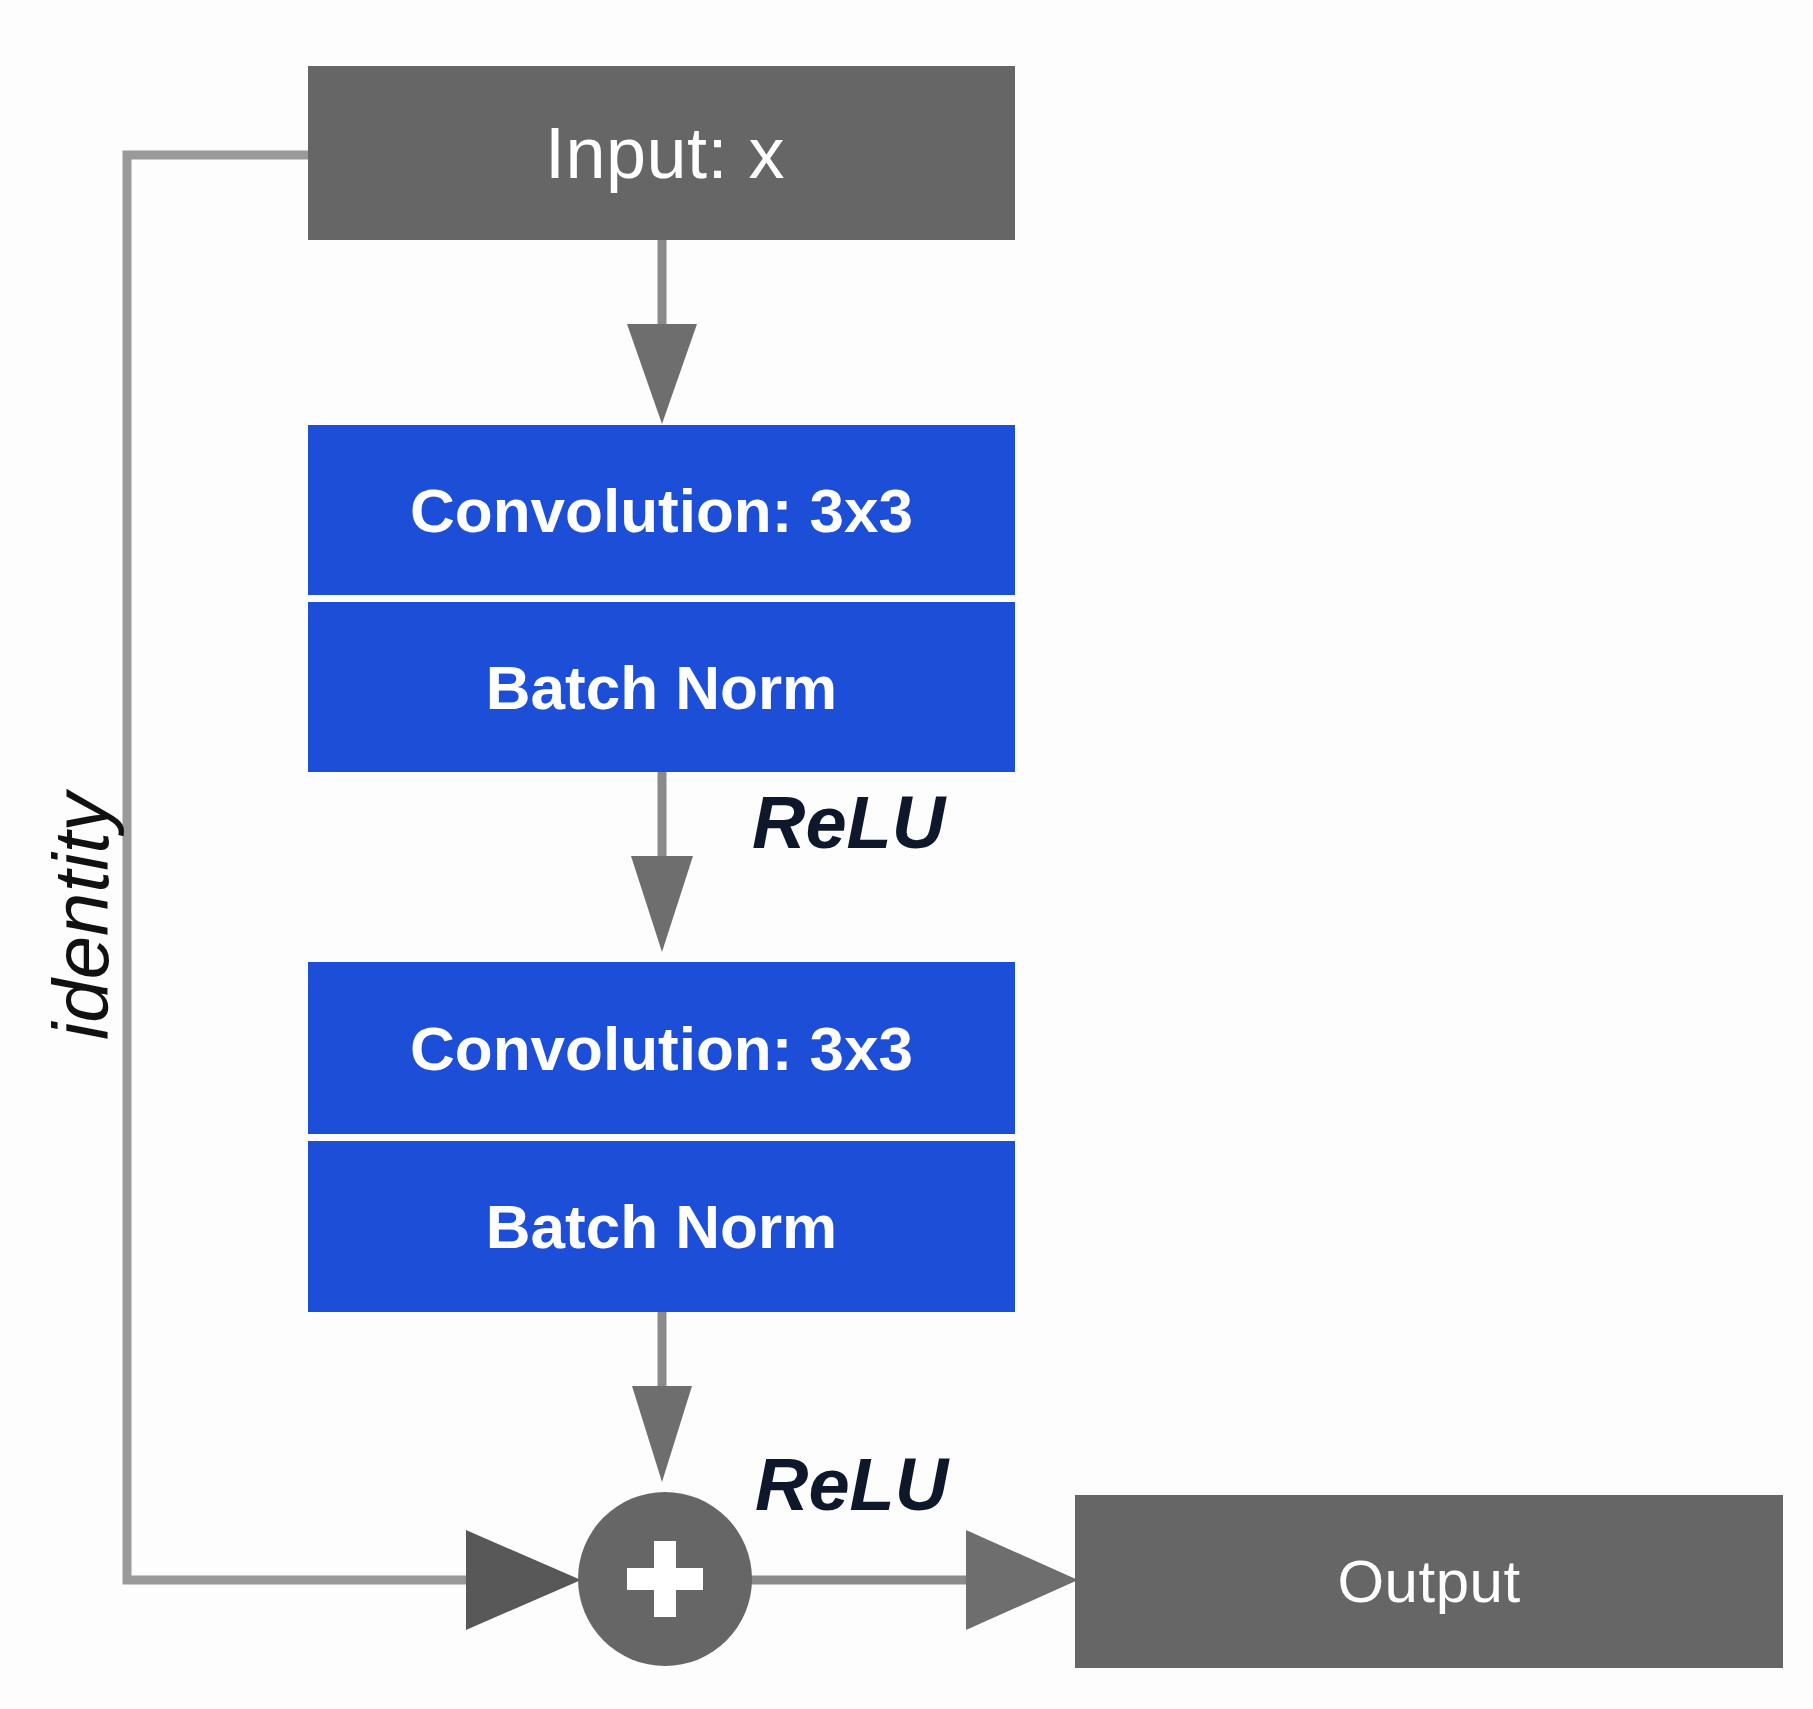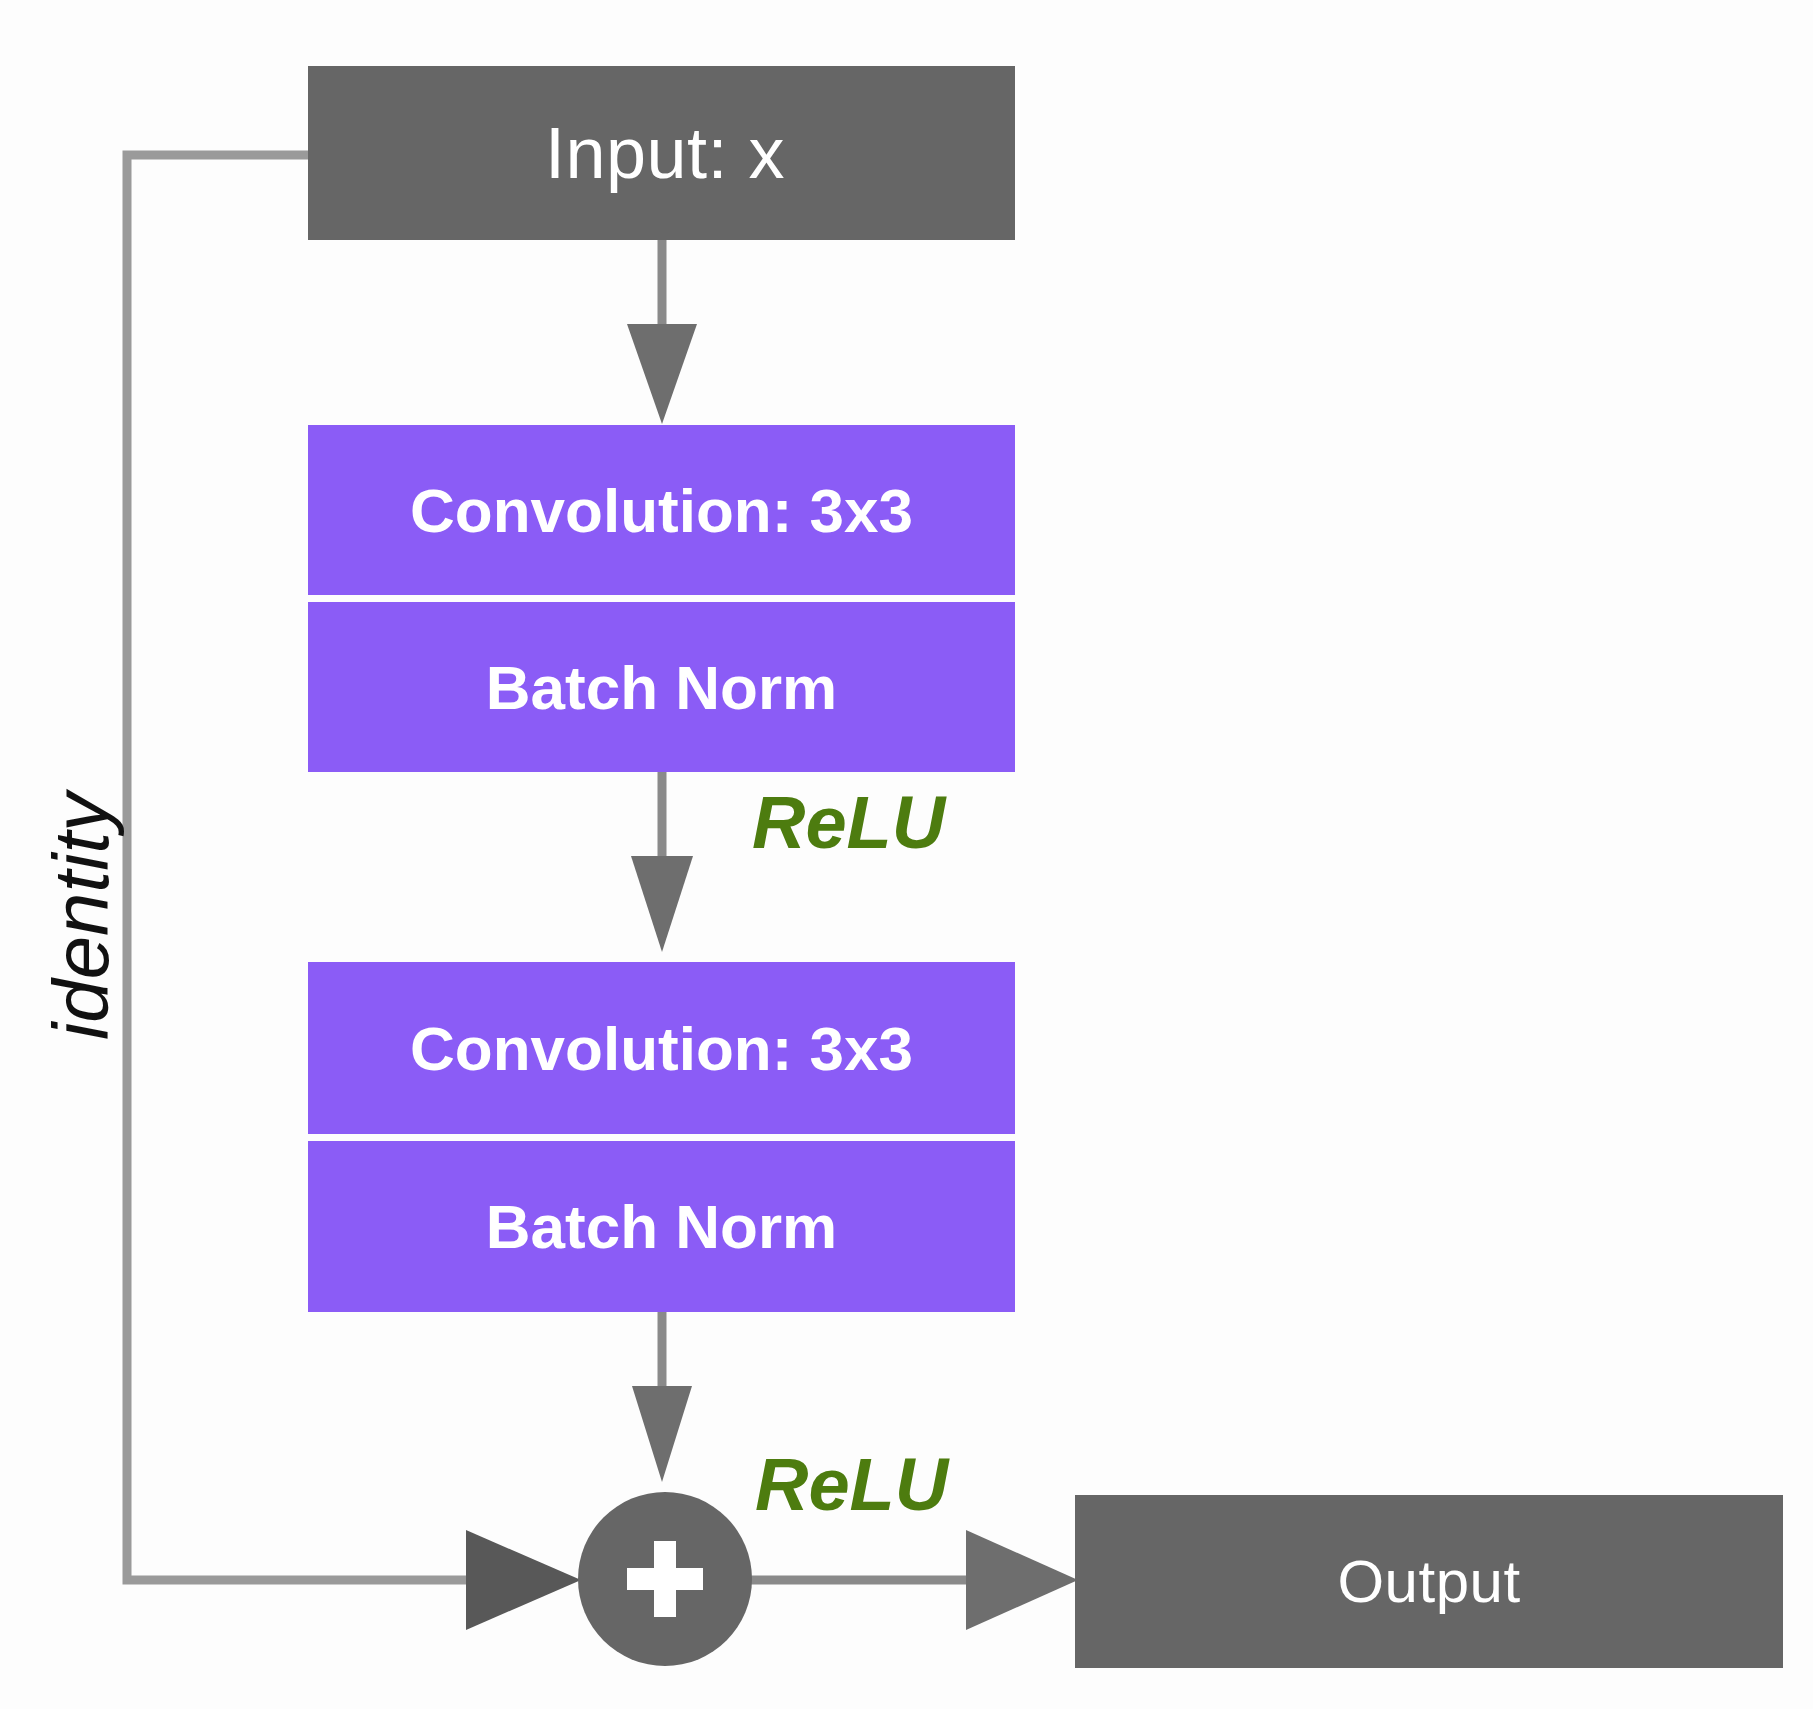--- a/index.html
+++ b/index.html
@@ -30,35 +30,35 @@
   }
   .node-box.plain {
     font-weight: normal;
   }
   .stack {
     position: absolute;
     display: flex;
     flex-direction: column;
   }
   .stack .seg {
-    background: #8b5cf6;
+    background: #1d4ed8;
     color: #ffffff;
     display: flex;
     align-items: center;
     justify-content: center;
     font-weight: bold;
     box-sizing: border-box;
   }
   .stack .divider {
     background: #fdfdfd;
     width: 100%;
   }
   .relu-label {
     position: absolute;
-    color: #4d7c0f;
+    color: #0f172a;
     font-weight: bold;
     font-style: italic;
     white-space: nowrap;
   }
   .identity-label {
     position: absolute;
     color: #111111;
     font-style: italic;
     white-space: nowrap;
     transform-origin: 0 0;

